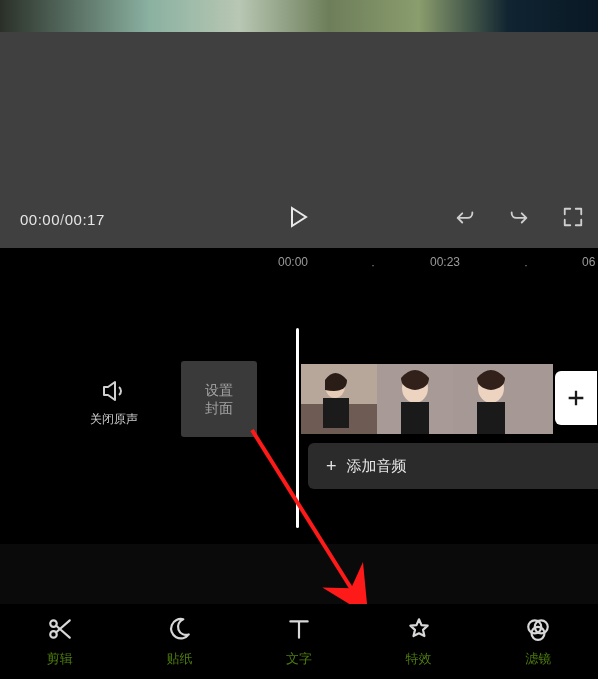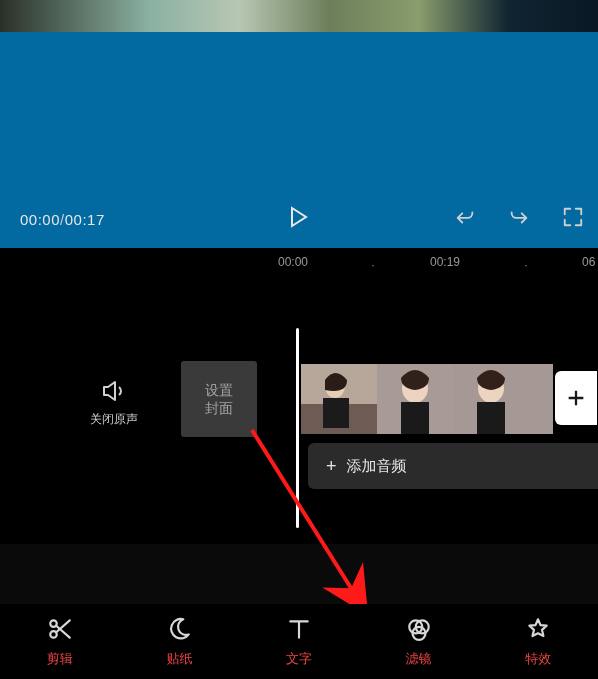--- a/index.html
+++ b/index.html
@@ -1,16 +1,16 @@
 <!DOCTYPE html>
 <html><head>
 <meta charset="utf-8">
 <style>
   html,body{margin:0;padding:0;width:598px;height:679px;background:#0a0a0a;font-family:-apple-system,"Helvetica Neue",Arial,sans-serif;overflow:hidden;color:#bfbfbf;}
-  .preview{position:absolute;left:0;top:0;width:598px;height:248px;background:#0369a1;}
+  .preview{position:absolute;left:0;top:0;width:598px;height:248px;background:#404040;}
   .preview .topstrip{position:absolute;left:0;top:0;width:100%;height:32px;background:linear-gradient(90deg,#2a3028 0%,#8ab1a1 25%,#b8c7b3 40%,#6d7e5a 55%,#8a9d6d 70%,#102431 85%,#091824 100%);}
   .controls{position:absolute;left:0;bottom:0;width:100%;height:58px;display:flex;align-items:center;}
   .timecode{position:absolute;left:20px;top:50%;transform:translateY(-50%);font-size:15px;letter-spacing:.5px;color:#e6e6e6;}
   .slash{color:#c8c8c8;}
   .play{position:absolute;left:50%;top:50%;transform:translate(-50%,-50%);}
   .play svg{width:20px;height:22px;fill:none;stroke:#e8e8e8;stroke-width:2;}
   .rightctr{position:absolute;right:14px;top:50%;transform:translateY(-50%);display:flex;align-items:center;gap:32px;}
   .rightctr svg{width:22px;height:22px;fill:none;stroke:#cfcfcf;stroke-width:2;stroke-linecap:round;stroke-linejoin:round;}
   .ruler{position:absolute;left:0;top:248px;width:598px;height:36px;background:#000;}
   .tick{position:absolute;top:7px;font-size:12px;color:#9a9a9a;}
@@ -26,21 +26,21 @@
   .thumb{height:70px;width:76px;display:flex;align-items:center;justify-content:center;overflow:hidden;}
   .thumb svg{width:76px;height:70px;}
   .addclip{position:absolute;left:555px;top:87px;width:42px;height:54px;background:#fff;border-top-left-radius:6px;border-bottom-left-radius:6px;display:flex;align-items:center;justify-content:center;}
   .addclip svg{width:22px;height:22px;stroke:#1a1a1a;stroke-width:2.5;}
   .addaudio{position:absolute;left:308px;top:159px;right:0;height:46px;background:#2b2b2b;border-top-left-radius:6px;border-bottom-left-radius:6px;display:flex;align-items:center;padding-left:18px;gap:10px;color:#e6e6e6;font-size:15px;}
   .addaudio .plus{font-size:18px;font-weight:300;}
   .arrow{position:absolute;left:0;top:0;width:598px;height:679px;pointer-events:none;}
   .toolbar{position:absolute;left:0;top:604px;width:598px;height:75px;background:#000;display:flex;align-items:center;justify-content:space-around;}
   .tool{display:flex;flex-direction:column;align-items:center;gap:8px;width:84px;}
   .tool svg{width:26px;height:26px;fill:none;stroke:#d8d8d8;stroke-width:2;stroke-linecap:round;stroke-linejoin:round;}
-  .tool .tl{font-size:13px;color:#ef4444;}
+  .tool .tl{font-size:13px;color:#4d7c0f;}
 </style>
 </head>
 <body>
 
 <div class="preview">
   <div class="topstrip"></div>
   <div class="controls">
     <div class="timecode">
       <span>00:00</span><span class="slash">/</span><span>00:17</span>
     </div>
@@ -65,21 +65,21 @@
             <path d="M3 9 V3 H9 M15 3 H21 V9 M21 15 V21 H15 M9 21 H3 V15"></path>
           </svg>
       </span>
     </div>
   </div>
 </div>
 
 <div class="ruler">
   <span class="tick" style="left:278px">00:00</span>
   <span class="dot" style="left:371px">·</span>
-  <span class="tick" style="left:430px">00:19</span>
+  <span class="tick" style="left:430px">00:23</span>
   <span class="dot" style="left:524px">·</span>
   <span class="tick" style="left:582px">06</span>
 </div>
 
 <div class="timeline">
   <div class="soundcol">
     <svg viewBox="0 0 26 24">
         <path d="M3 8 H7 L14 3 V21 L7 16 H3 Z"></path>
         <path d="M18 8 a5 5 0 0 1 0 8"></path>
       </svg>
@@ -166,25 +166,25 @@
     <span class="tl">贴纸</span>
   </div>
   <div class="tool">
     <svg viewBox="0 0 24 24">
         <path d="M4 5 H20 M12 5 V20"></path>
       </svg>
     <span class="tl">文字</span>
   </div>
   <div class="tool">
     <svg viewBox="0 0 24 24">
+        <path d="M12 3 l2.3 5.4 5.7 .5 -4.3 3.9 1.3 5.7 L12 15.9 6.9 18.5 8.3 12.8 4 8.9 9.7 8.4 Z"></path>
+      </svg>
+    <span class="tl">特效</span>
+  </div>
+  <div class="tool">
+    <svg viewBox="0 0 24 24">
         <circle cx="9" cy="10" r="6"></circle>
         <circle cx="15" cy="10" r="6"></circle>
         <circle cx="12" cy="16" r="6"></circle>
       </svg>
     <span class="tl">滤镜</span>
   </div>
-  <div class="tool">
-    <svg viewBox="0 0 24 24">
-        <path d="M12 3 l2.3 5.4 5.7 .5 -4.3 3.9 1.3 5.7 L12 15.9 6.9 18.5 8.3 12.8 4 8.9 9.7 8.4 Z"></path>
-      </svg>
-    <span class="tl">特效</span>
-  </div>
 </div>
 
 </body></html>

